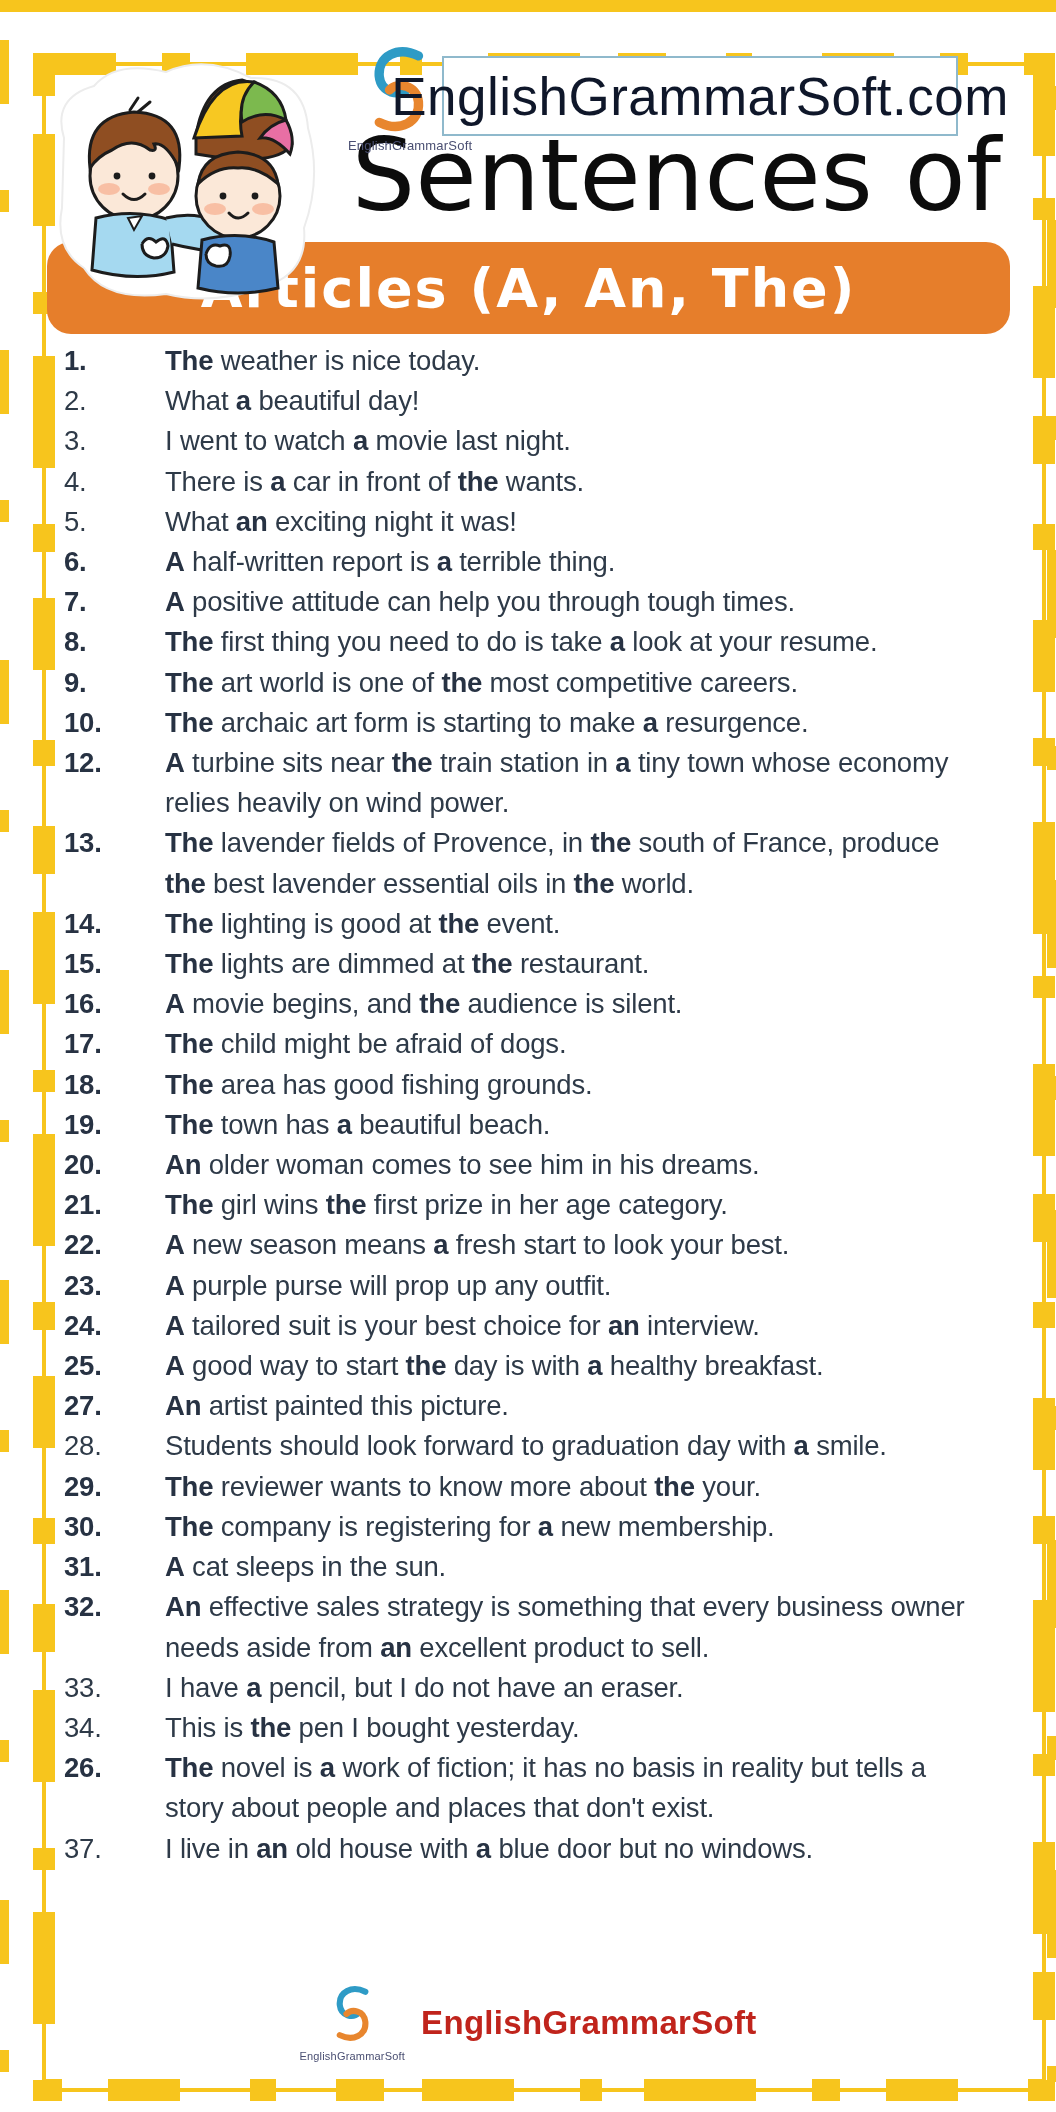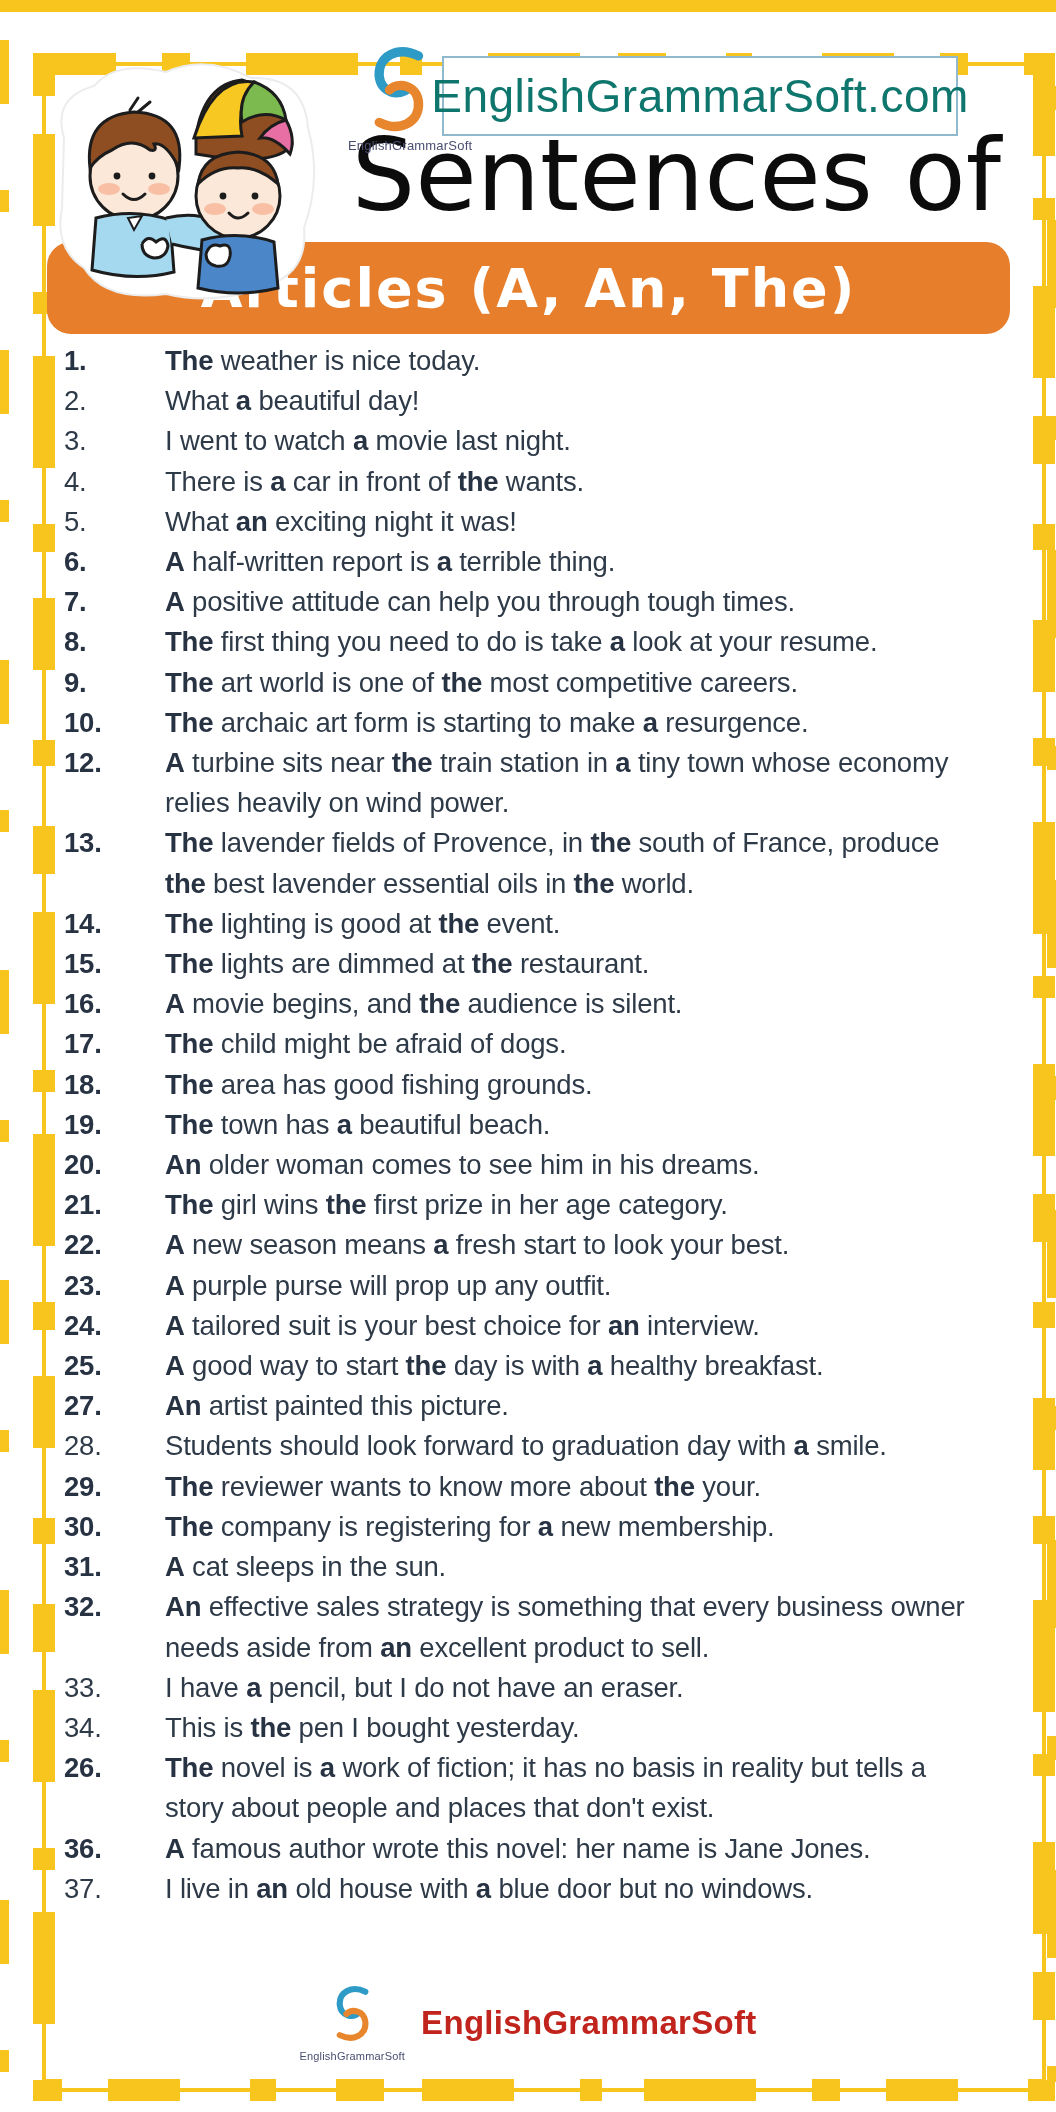--- a/index.html
+++ b/index.html
@@ -11,21 +11,21 @@
   .edge.left{left:0;background:repeating-linear-gradient(180deg,#F7C51D 0 64px,transparent 64px 150px,#F7C51D 150px 172px,transparent 172px 310px);}
   .edge.right{right:0;background:repeating-linear-gradient(180deg,transparent 0 46px,#F7C51D 46px 70px,transparent 70px 180px,#F7C51D 180px 268px,transparent 268px 330px);}
   svg.frame{position:absolute;left:0;top:0;z-index:1;}
   
   .illustration{position:absolute;left:46px;top:58px;width:278px;height:250px;z-index:6;}
   .brand-top{position:absolute;left:348px;top:44px;width:100px;z-index:5;text-align:center;}
   .brand-top svg{display:block;margin:0 auto;}
   .logo-caption{font-size:13px;color:#4a4f72;letter-spacing:.2px;margin-top:2px;white-space:nowrap;}
   .url-box{position:absolute;left:442px;top:56px;width:512px;height:76px;background:#fff;
            border:2px solid #8fb9cc;display:flex;align-items:center;justify-content:center;z-index:5;}
-  .url-text{font-size:46px;color:#0f766e;letter-spacing:.5px;}
+  .url-text{font-size:53px;color:#0f172a;letter-spacing:.5px;}
   .main-title{position:absolute;left:335px;right:55px;top:118px;z-index:4;text-align:right;
               font-family:"DejaVu Sans",sans-serif;font-size:100px;color:#0c0c0c;line-height:1.15;}
   .banner{position:absolute;left:47px;top:242px;width:963px;height:92px;background:#E67E2B;
           border-radius:24px;z-index:3;display:flex;align-items:center;justify-content:center;}
   .banner-text{font-family:"DejaVu Sans",sans-serif;font-weight:700;font-size:54px;color:#ffffff;letter-spacing:2px;}
   
   .list{position:absolute;left:64px;top:341px;width:952px;z-index:2;
         font-size:27.5px;line-height:40.2px;color:#2E3A48;letter-spacing:-0.2px;}
   .row{display:flex;align-items:flex-start;}
   .num{flex:0 0 56px;}
@@ -226,24 +226,20 @@
       </div>
       <div class="row">
         <span class="num">34.</span>
         <span class="sen"><span>This is </span><span class="b">the</span><span> pen I bought yesterday.</span></span>
       </div>
       <div class="row">
         <span class="num b">26.</span>
         <span class="sen"><span class="b">The</span><span> novel is </span><span class="b">a</span><span> work of fiction; it has no basis in reality but tells a</span><br><span>story about people and places that don't exist.</span></span>
       </div>
       <div class="row">
-        <span class="num b">36.</span>
-        <span class="sen"><span class="b">A</span><span> famous author wrote this novel: her name is Jane Jones.</span></span>
-      </div>
-      <div class="row">
         <span class="num">37.</span>
         <span class="sen"><span>I live in </span><span class="b">an</span><span> old house with </span><span class="b">a</span><span> blue door but no windows.</span></span>
       </div>
     </div>
 
   <div class="footer">
     <div class="brand-bottom">
       <svg width="58" height="60" viewBox="0 0 100 108">
         <path d="M74 14 C 50 2, 26 14, 28 38 C 30 58, 52 62, 62 52" fill="none" stroke="#2E9BC6" stroke-width="11" stroke-linecap="round"></path>
         <path d="M28 92 C 52 104, 76 92, 74 68 C 72 48, 50 44, 40 54" fill="none" stroke="#E8862E" stroke-width="11" stroke-linecap="round"></path>

